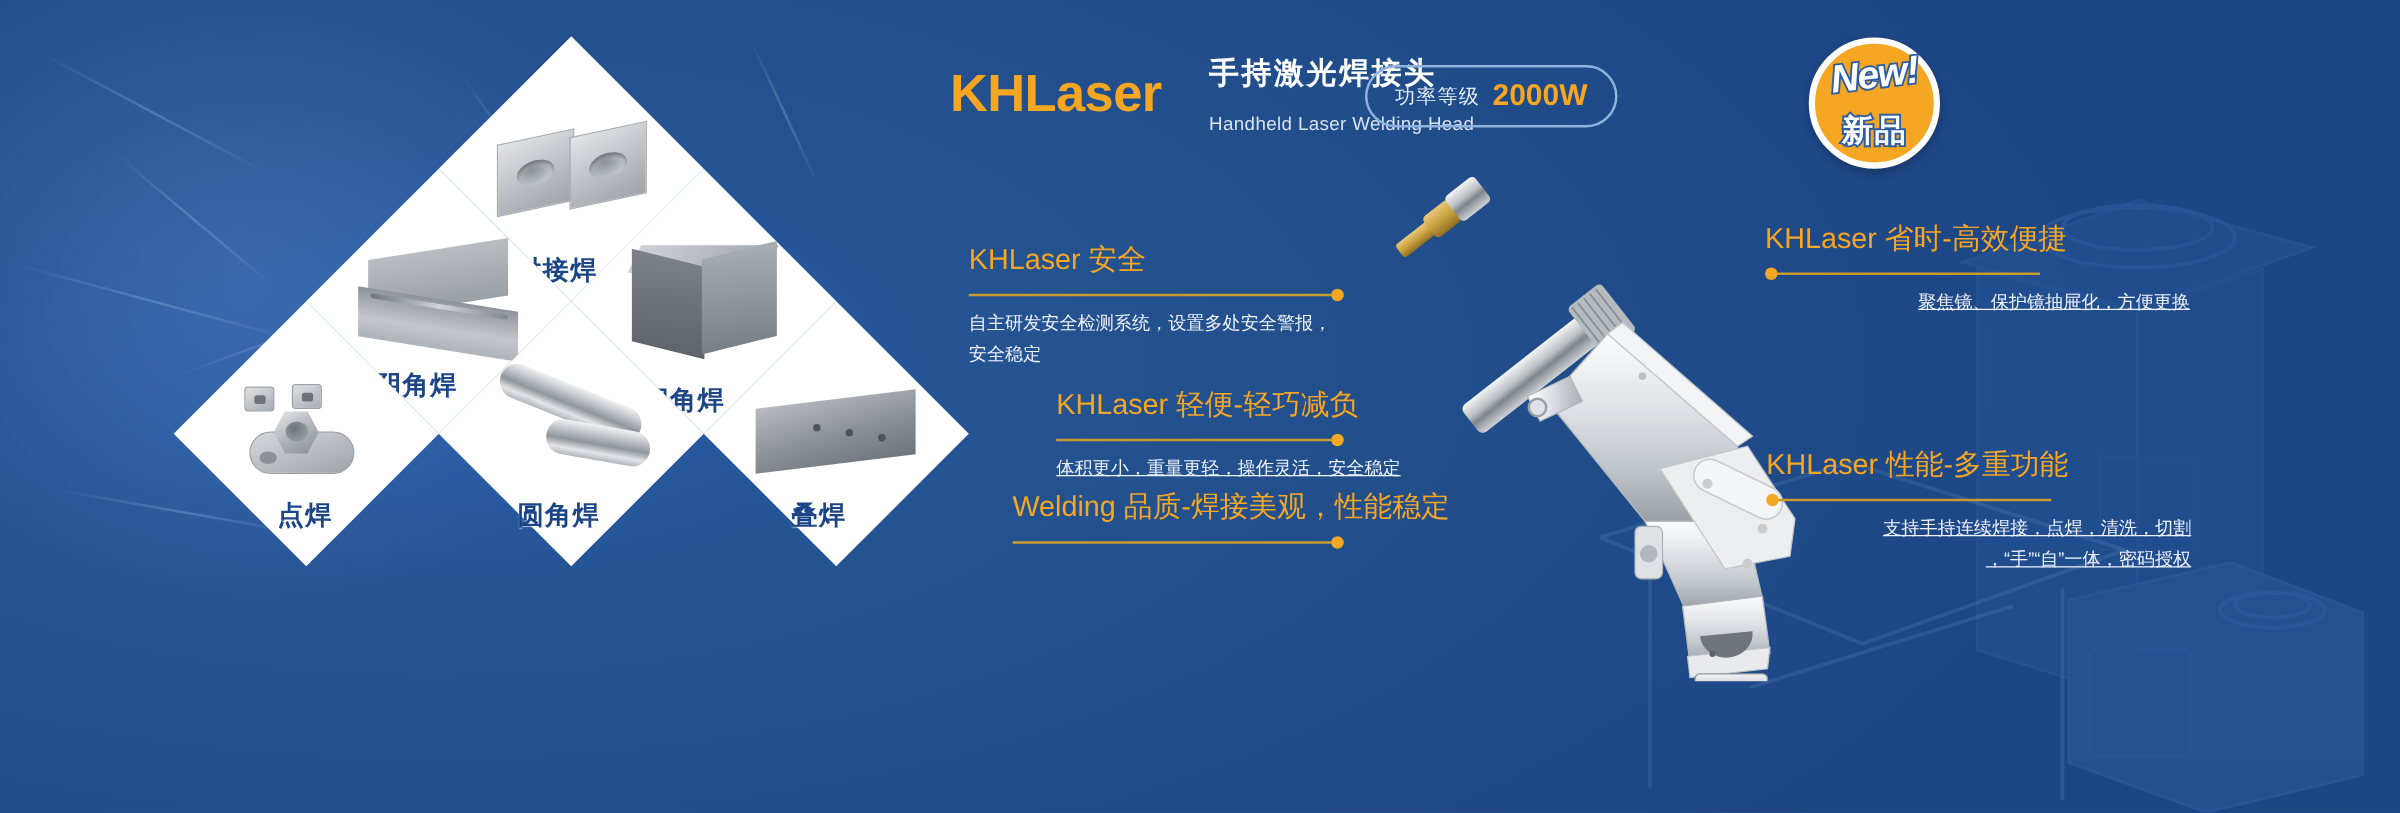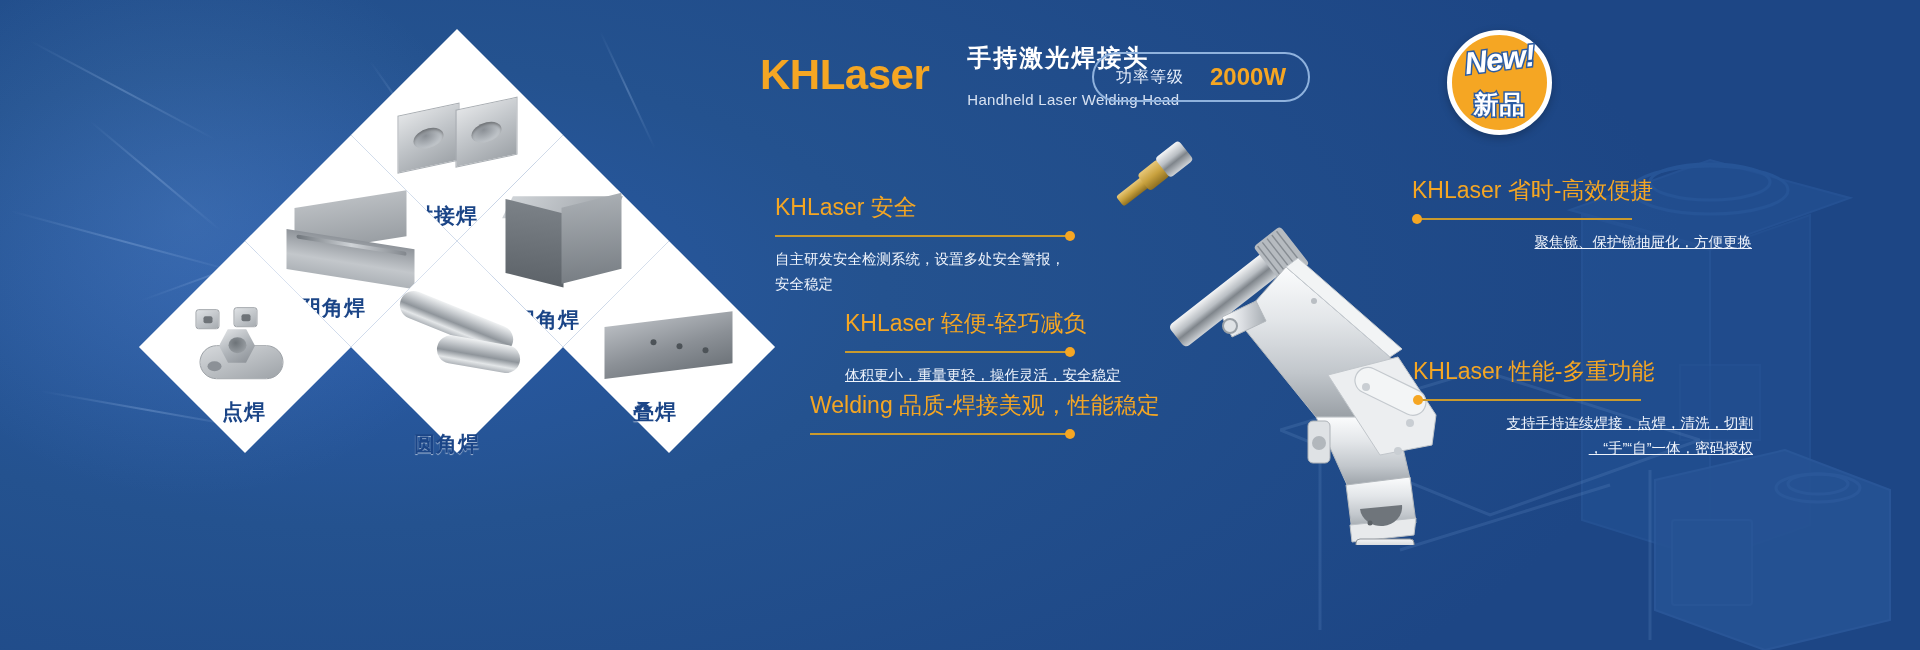--- a/index.html
+++ b/index.html
@@ -147,21 +147,21 @@
 
   
   #brand-block { position:absolute; left:760px; top:42px; display:flex; align-items:center; }
   #brand-name { color:#f5a623; font-size:42px; font-weight:bold; letter-spacing:-.5px; }
   #product-titles { margin-left:38px; }
   #product-title-cn { color:#ffffff; font-size:24px; font-weight:bold; letter-spacing:2px; }
   #product-title-en { color:#d7e2f2; font-size:15px; margin-top:17px; letter-spacing:.3px; }
 
   #power-badge {
     position:absolute; left:1092px; top:52px;
-    display:flex; align-items:center; gap:26px;
+    display:flex; align-items:center; gap:10px;
     padding:9px 22px; border:2px solid #8fb2dd; border-radius:26px;
   }
   #power-badge .label { color:#e6eefb; font-size:16px; letter-spacing:1px; }
   #power-badge .value { color:#f5a623; font-size:24px; font-weight:bold; }
 
   #new-badge { position:absolute; left:1447px; top:30px; width:105px; height:105px; }
   #new-badge .disc {
     position:absolute; inset:0; border-radius:50%;
     background:#f5a623; border:5px solid #ffffff;
     box-shadow:0 3px 8px rgba(0,0,0,.25);
@@ -287,21 +287,21 @@
     <div class="dia-label" style="left:72px; top:378px;">点焊</div>
 
     <div class="dia" style="left:232px; top:252px;">
       <div class="inner">
         <div class="tube-t">
             <div class="tube t1"></div>
             <div class="tube t2"></div>
           </div>
       </div>
     </div>
-    <div class="dia-label" style="left:264px; top:378px;margin-top:32px;">圆角焊</div>
+    <div class="dia-label" style="left:264px; top:378px;">圆角焊</div>
 
     <div class="dia" style="left:444px; top:252px;">
       <div class="inner">
         <div class="lap-plate">
           <div class="lp"></div>
           <div class="dot" style="left:46px;"></div>
           <div class="dot" style="left:72px; top:30px;"></div>
           <div class="dot" style="left:98px; top:34px;"></div>
         </div>
       </div>

